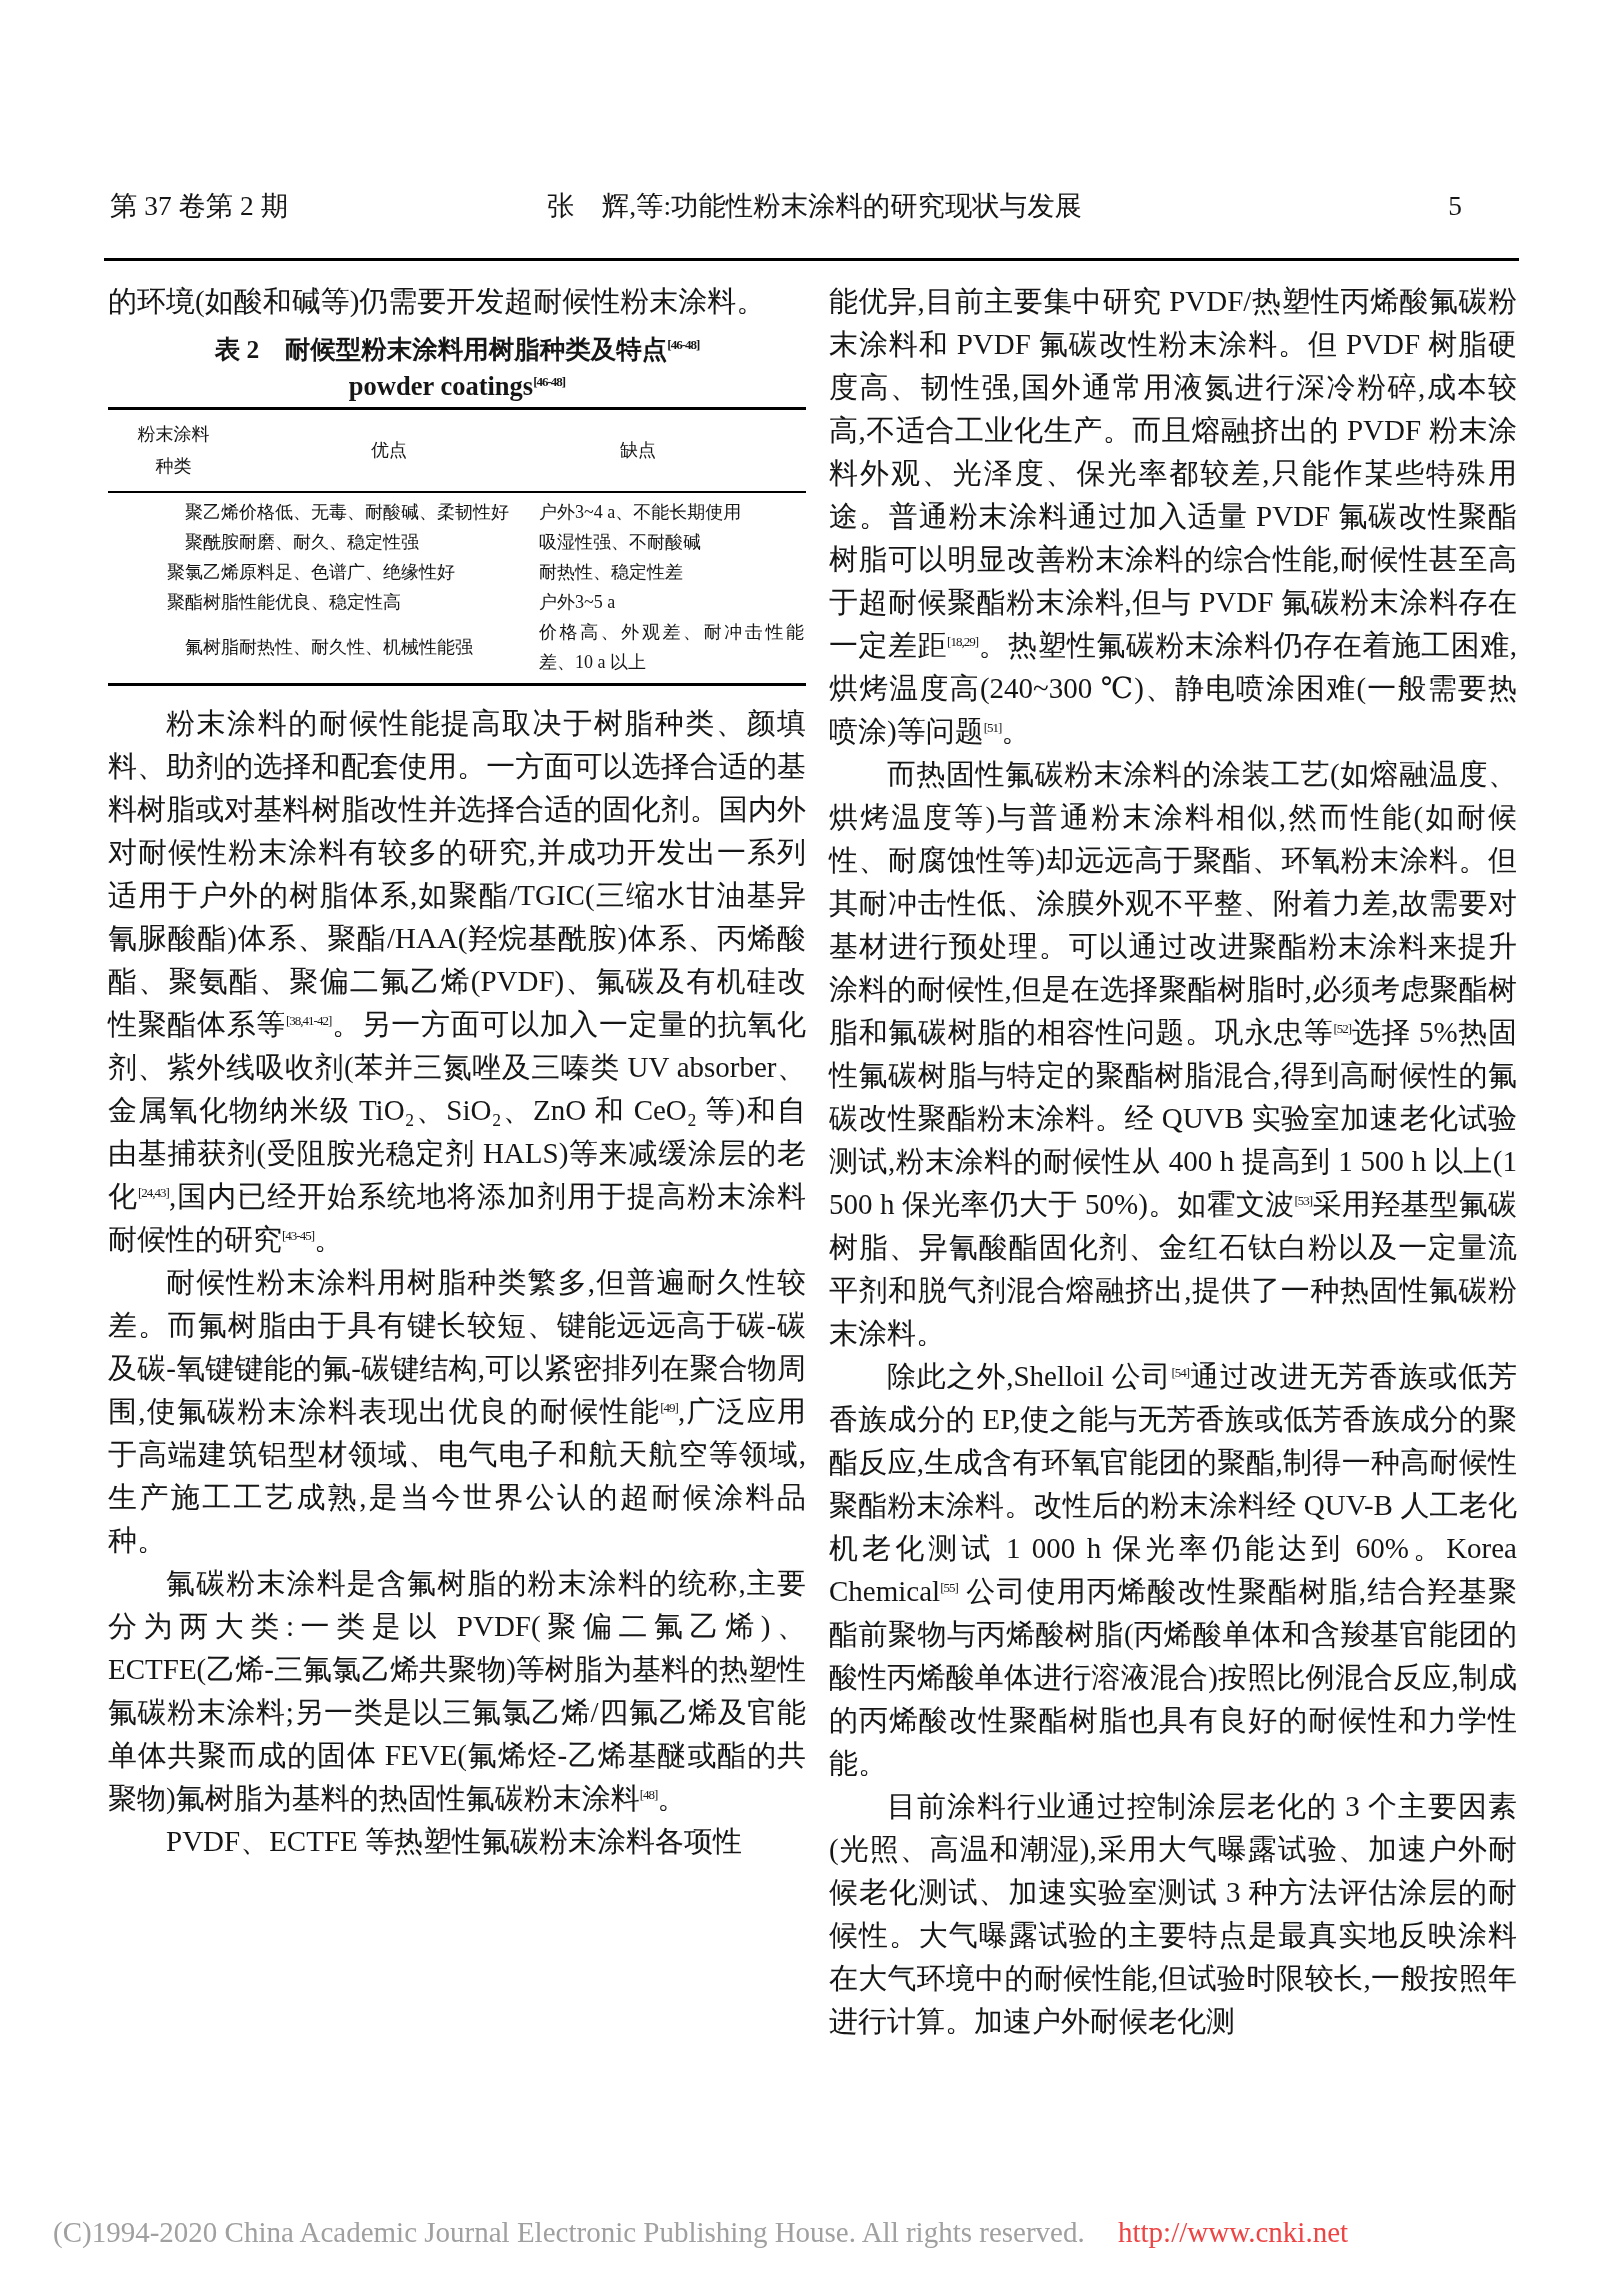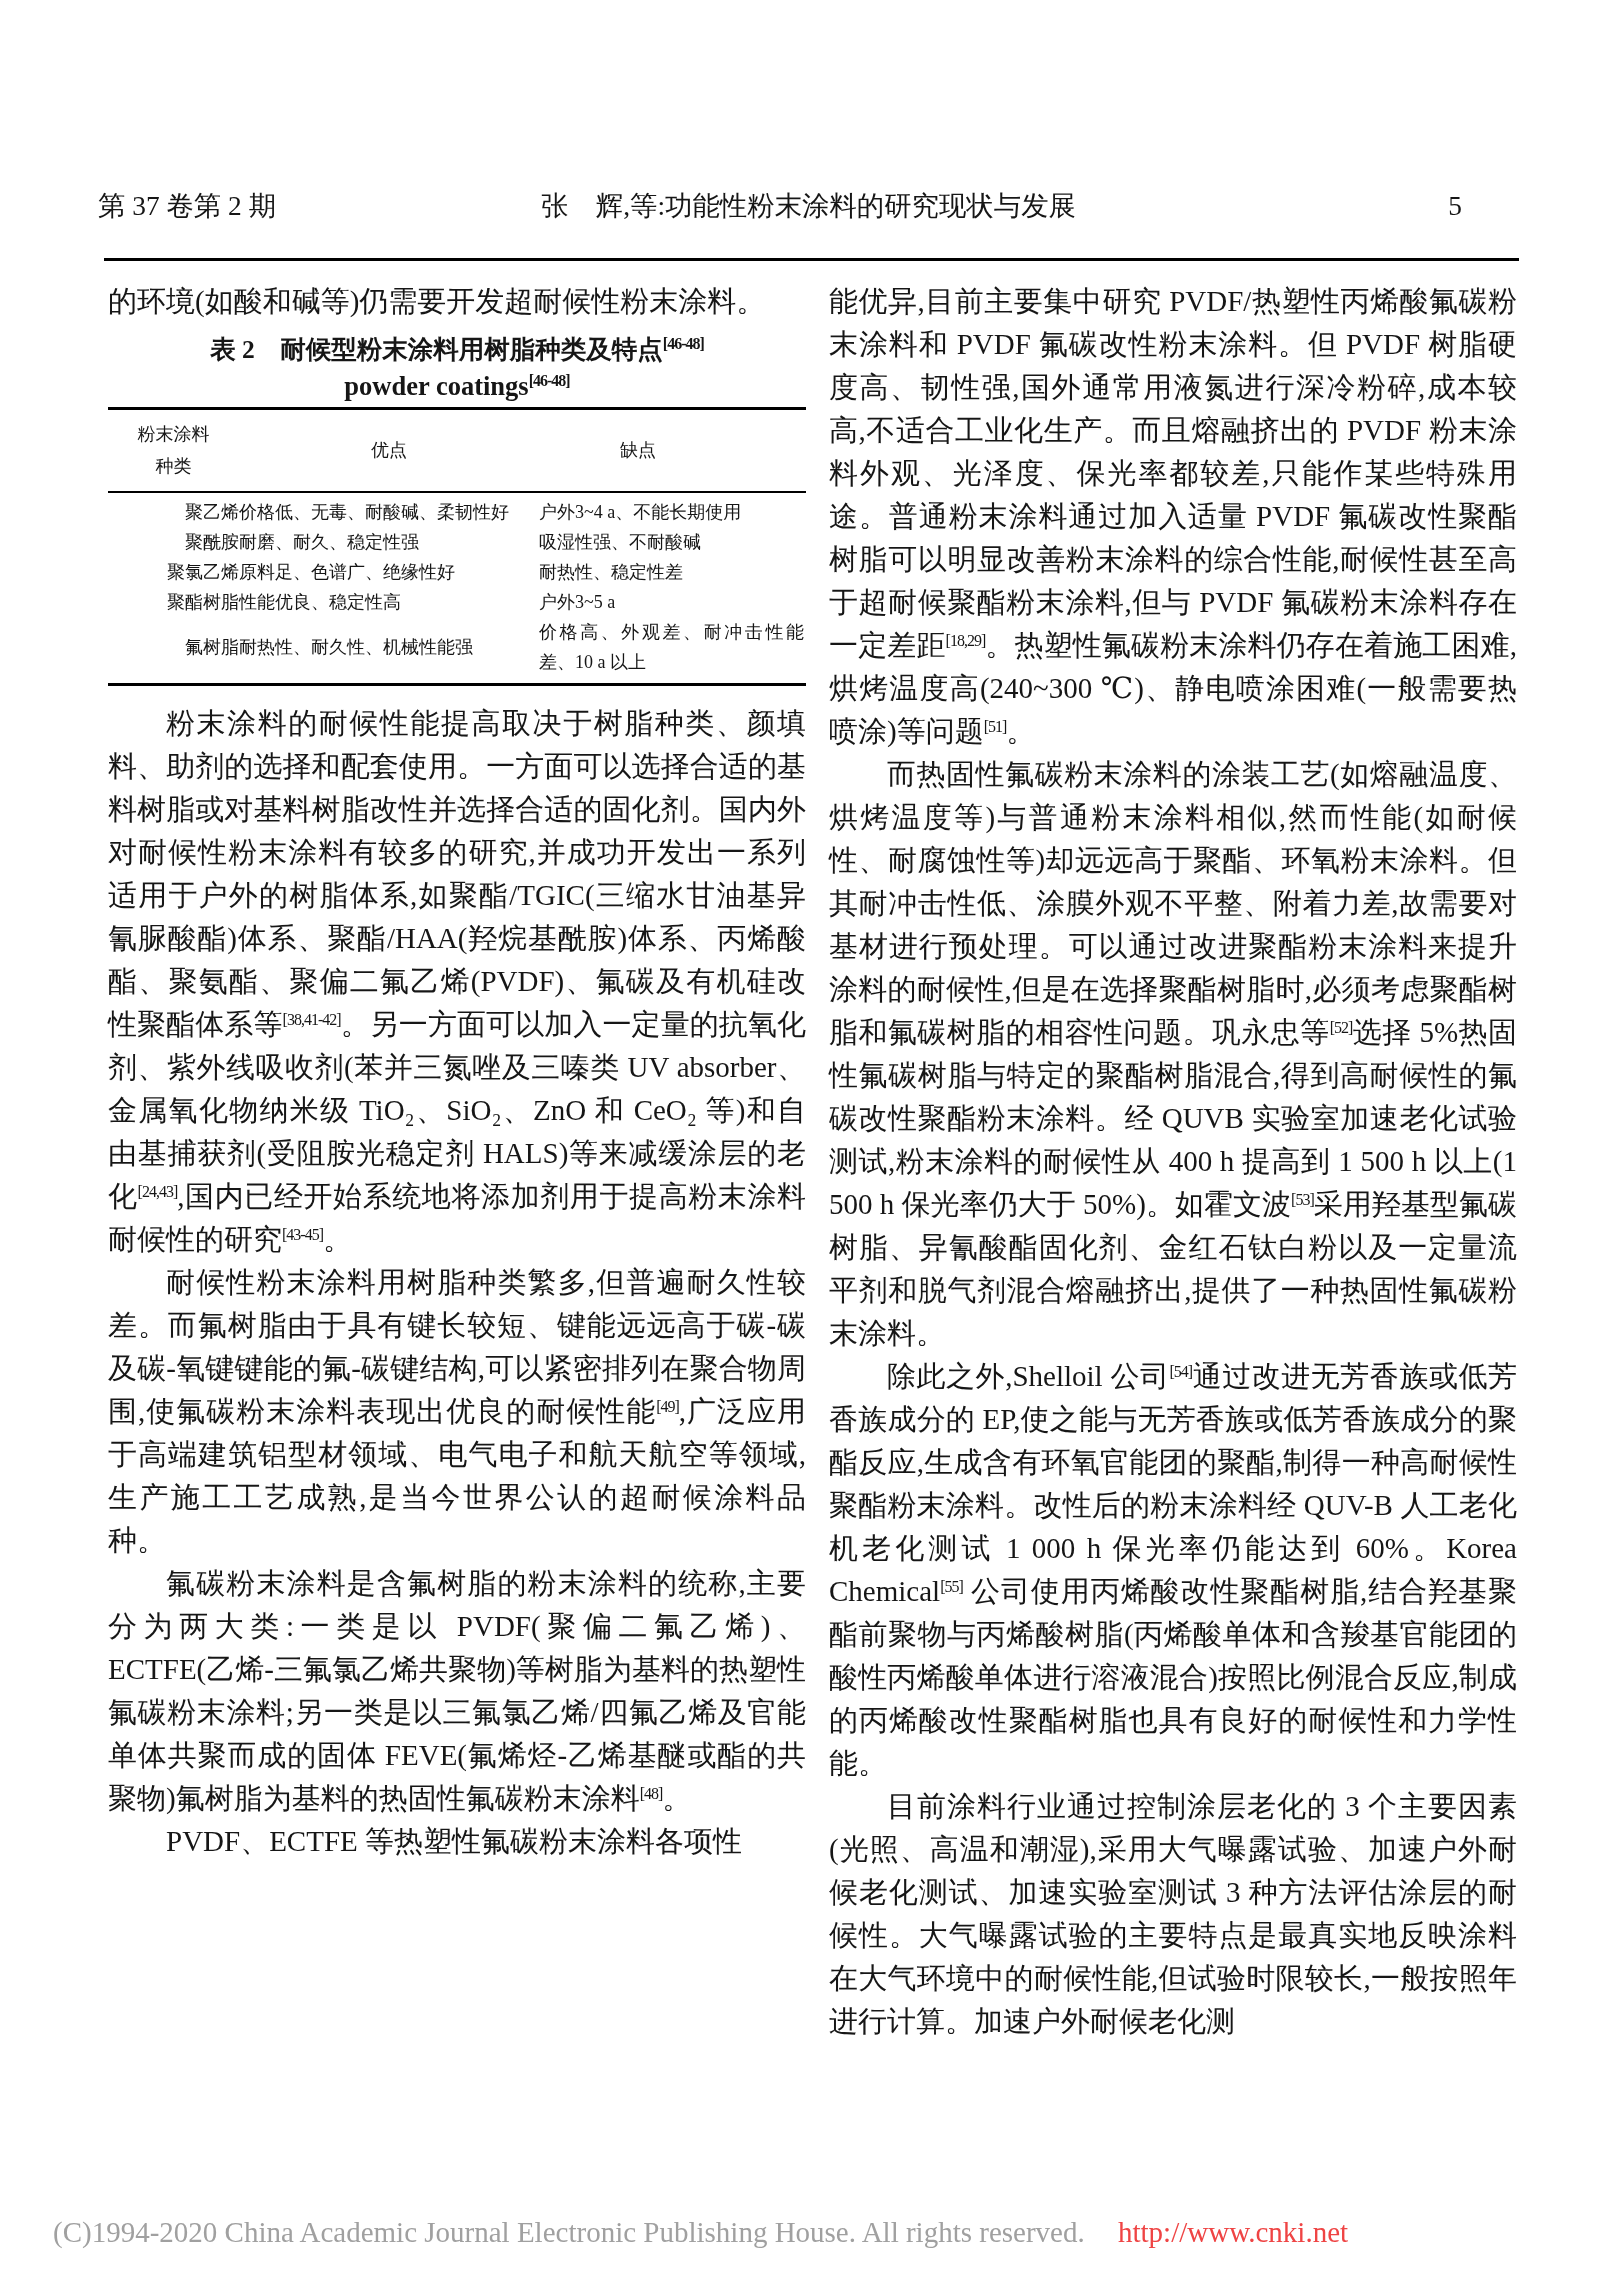--- a/index.html
+++ b/index.html
@@ -6,21 +6,21 @@
   .page{
     position:relative;
     width:1621px;height:2293px;
     background:#ffffff;
     font-family:"Liberation Serif","DejaVu Serif",serif;
     color:#161616;
     overflow:hidden;
   }
   
   .running-header{
-    position:absolute;top:190px;left:98px;right:102px;
+    position:absolute;top:190px;left:110px;right:102px;
     display:flex;align-items:baseline;
     font-size:27.4px;line-height:33px;
   }
   .running-header .vol{width:314px;text-align:left;}
   .running-header .title{flex:1;text-align:center;}
   .running-header .pageno{width:314px;text-align:right;padding-right:57px;box-sizing:border-box;}
   .header-rule{
     position:absolute;top:258px;left:104px;right:102px;height:2.9px;background:#000;
   }
   
@@ -28,21 +28,21 @@
   .col-left{left:108px;width:698px;}
   .col-right{left:829px;width:688px;}
   .body-para{
     margin:0;
     font-size:29px;line-height:43px;
     text-align:justify;
     text-justify:inter-ideograph;
   }
   .body-para.indent{text-indent:2em;}
   sup.ref{
-    font-size:16px;
+    font-size:13px;
     line-height:0;
     vertical-align:8.8px;
     letter-spacing:-1px;
     margin-top:42px;
   }
   
   .table-block{margin-top:7.8px;}
   .caption-zh{
     text-align:center;font-weight:bold;
     font-size:25.5px;line-height:37px;

